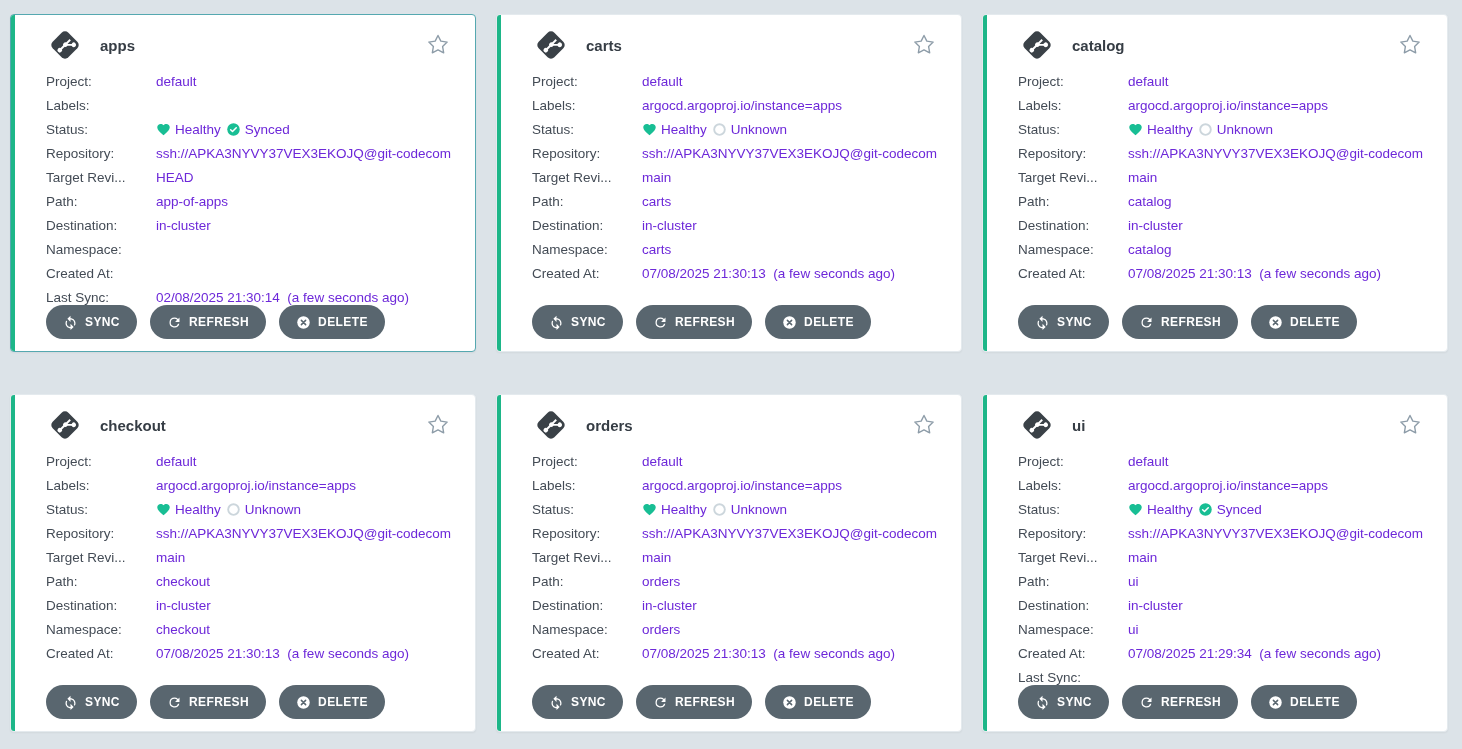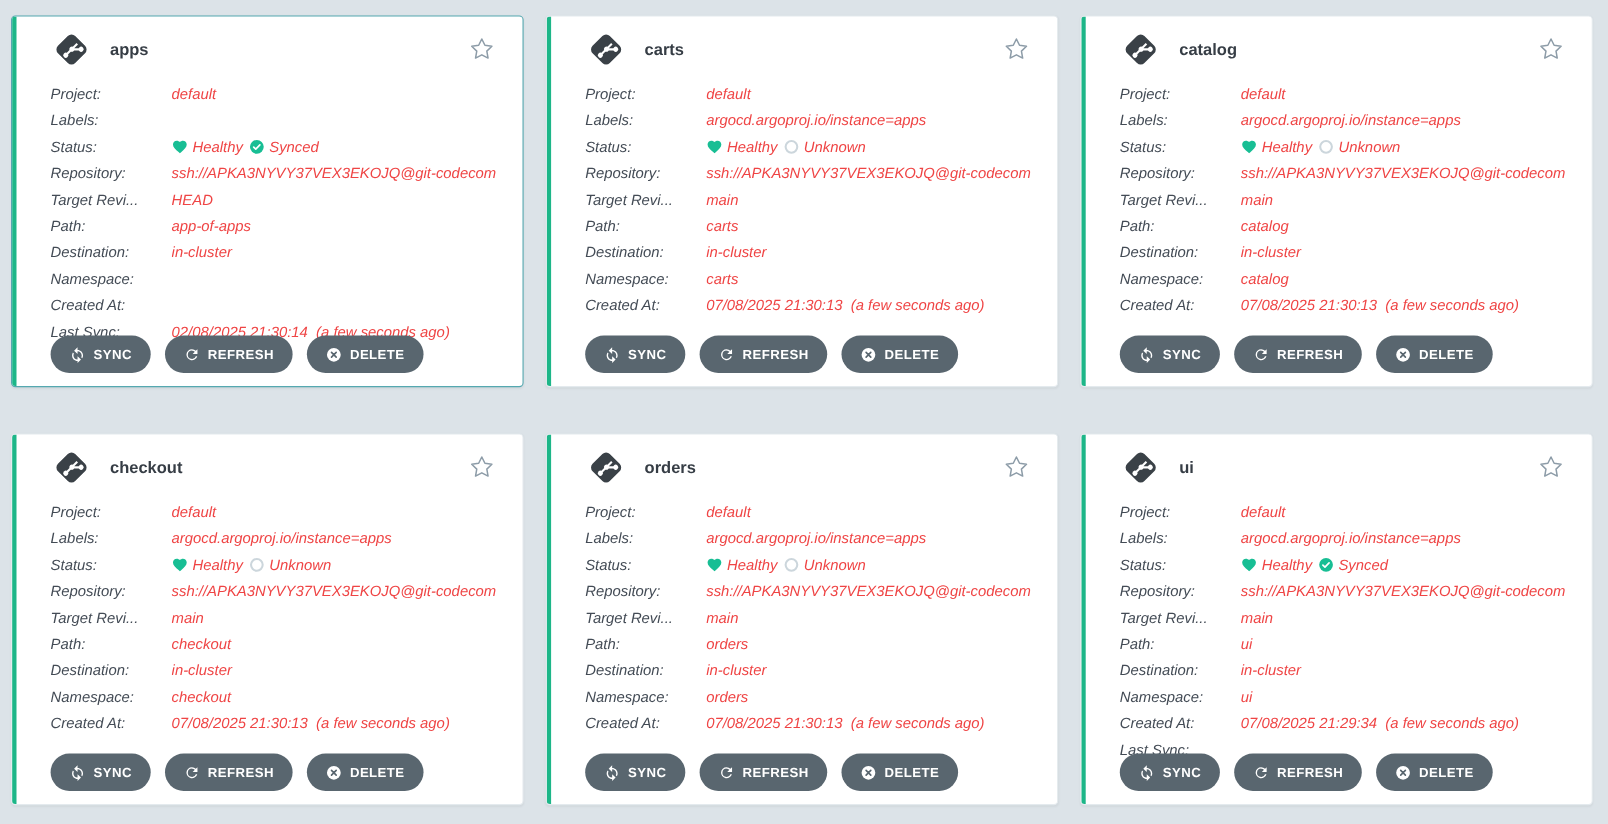--- a/index.html
+++ b/index.html
@@ -52,36 +52,35 @@
   .star {
     margin-left: auto;
     margin-right: 2px;
     width: 22px; height: 22px;
     display: inline-flex;
     cursor: pointer;
   }
   .rows { margin-top: 3px; }
   .row {
     display: flex;
-    align-items: flex-end;
+    align-items: center;
     height: 24px;
     font-size: 13.5px;
-    font-style: italic;
   }
   .row-label {
     width: 110px;
     flex: none;
     color: #434b55;
     white-space: pre;
     overflow: hidden;
   }
   .row-value {
     flex: 1;
     min-width: 0;
-    color: #ef4444;
+    color: #6d28d9;
     white-space: pre;
     overflow: hidden;
   }
   .status-value { display: flex; align-items: center; }
   .status-value .sicon { display: inline-flex; width: 15px; height: 15px; flex: none; }
   .status-value .stext { margin: 0 5px 0 4px; }
   .actions {
     position: absolute;
     left: 35px;
     bottom: 12px;

